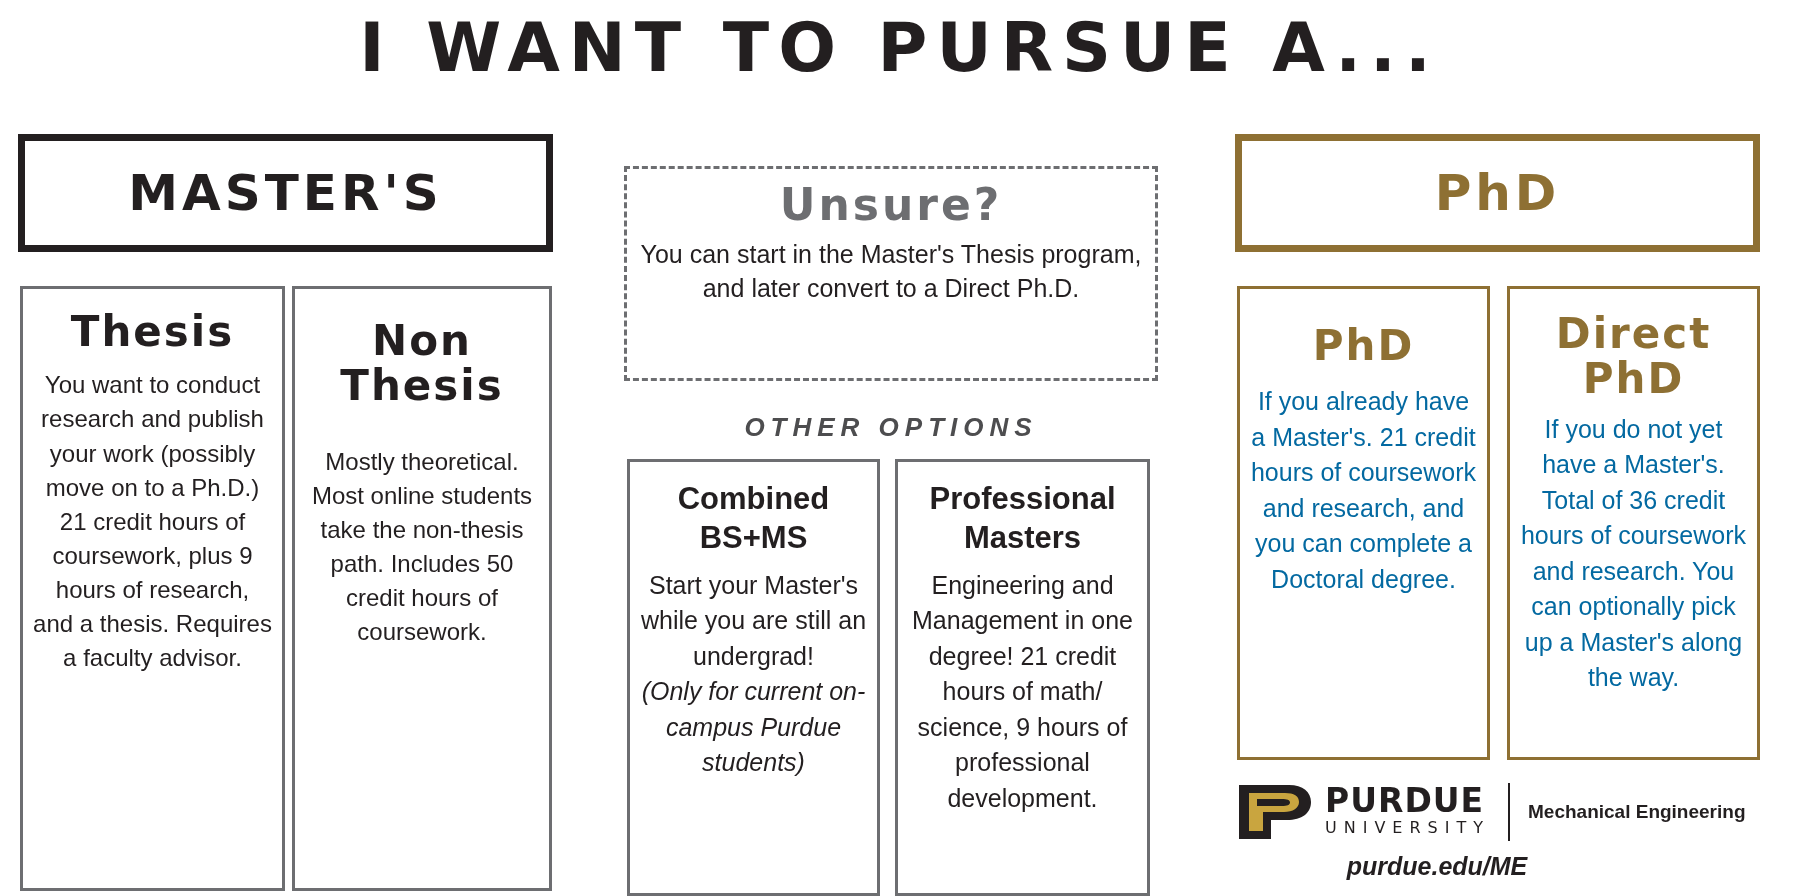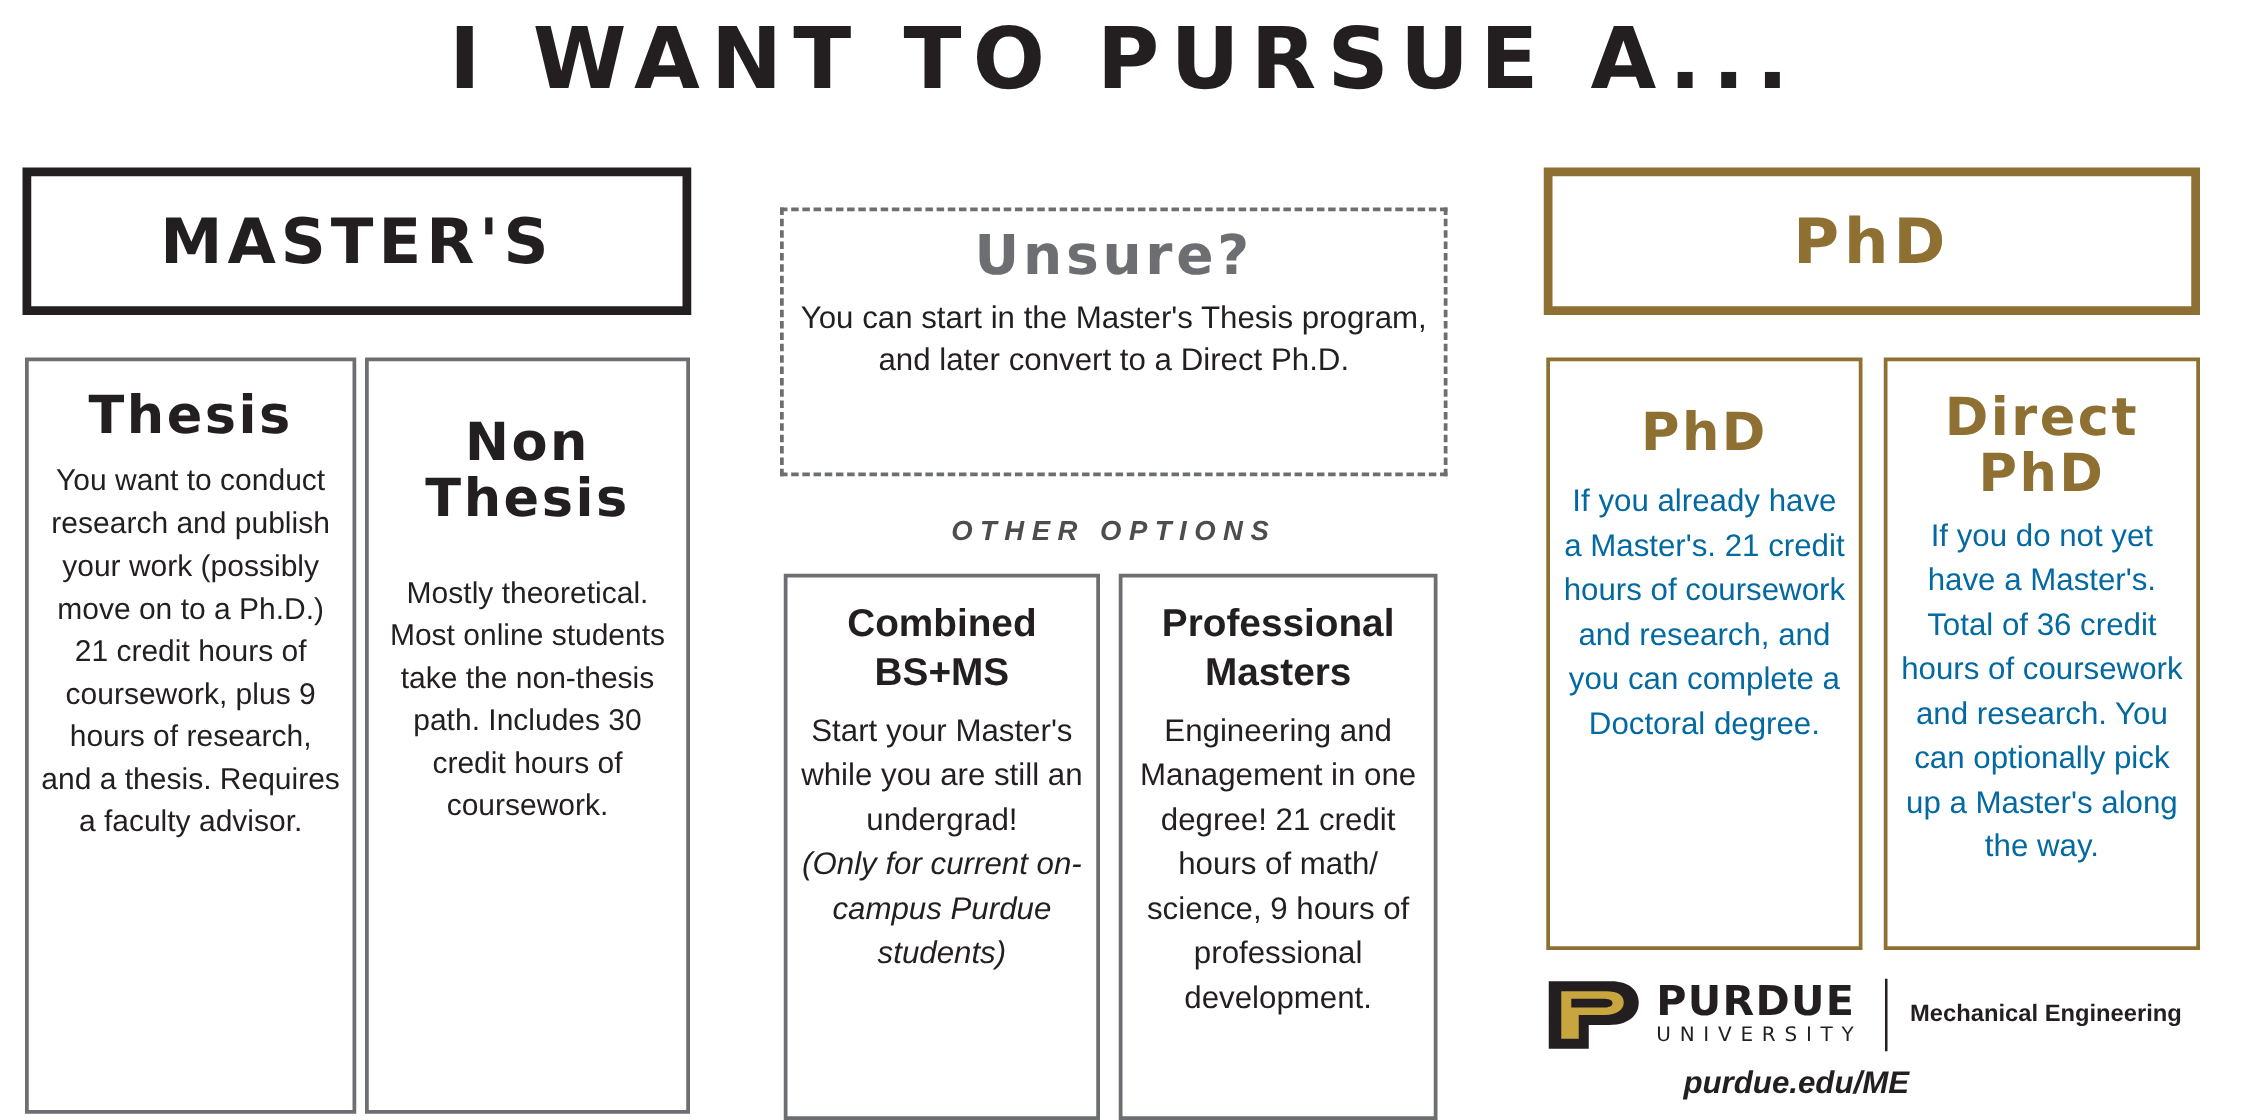--- a/index.html
+++ b/index.html
@@ -93,21 +93,21 @@
   }
 
   #card-nonthesis {
     left: 292px;
     top: 286px;
     width: 260px;
     height: 605px;
   }
   #card-nonthesis .card-title {
     font-size: 42px;
-    margin-top: 34px;
+    margin-top: 21px;
     margin-bottom: 36px;
   }
 
   
   #unsure-box {
     position: absolute;
     left: 624px;
     top: 166px;
     width: 534px;
     height: 215px;
@@ -137,21 +137,21 @@
   
   #other-options-label {
     position: absolute;
     left: 624px;
     top: 412px;
     width: 534px;
     text-align: center;
     font-family: "Liberation Sans", sans-serif;
     font-style: italic;
     font-weight: bold;
-    font-size: 22px;
+    font-size: 26px;
     letter-spacing: 6px;
     color: #4d4d4f;
   }
 
   #card-combined {
     left: 627px;
     top: 459px;
     width: 253px;
     height: 437px;
   }
@@ -309,21 +309,21 @@
     <div class="masters-header-text">MASTER'S</div>
   </div>
 
   <div id="card-thesis" class="card">
     <div class="card-title">Thesis</div>
     <div class="card-body">You want to conduct research and publish your work (possibly move on to a Ph.D.) 21 credit hours of coursework, plus 9 hours of research, and a thesis. Requires a faculty advisor.</div>
   </div>
 
   <div id="card-nonthesis" class="card">
     <div class="card-title">Non Thesis</div>
-    <div class="card-body">Mostly theoretical. Most online students take the non-thesis path.  Includes 30 credit hours of coursework.</div>
+    <div class="card-body">Mostly theoretical. Most online students take the non-thesis path.  Includes 50 credit hours of coursework.</div>
   </div>
 
   <div id="unsure-box">
     <div id="unsure-title">Unsure?</div>
     <div class="unsure-line">You can start in the Master's Thesis program,</div>
     <div class="unsure-line">and later convert to a Direct Ph.D.</div>
   </div>
 
   <div id="other-options-label">OTHER OPTIONS</div>
 

